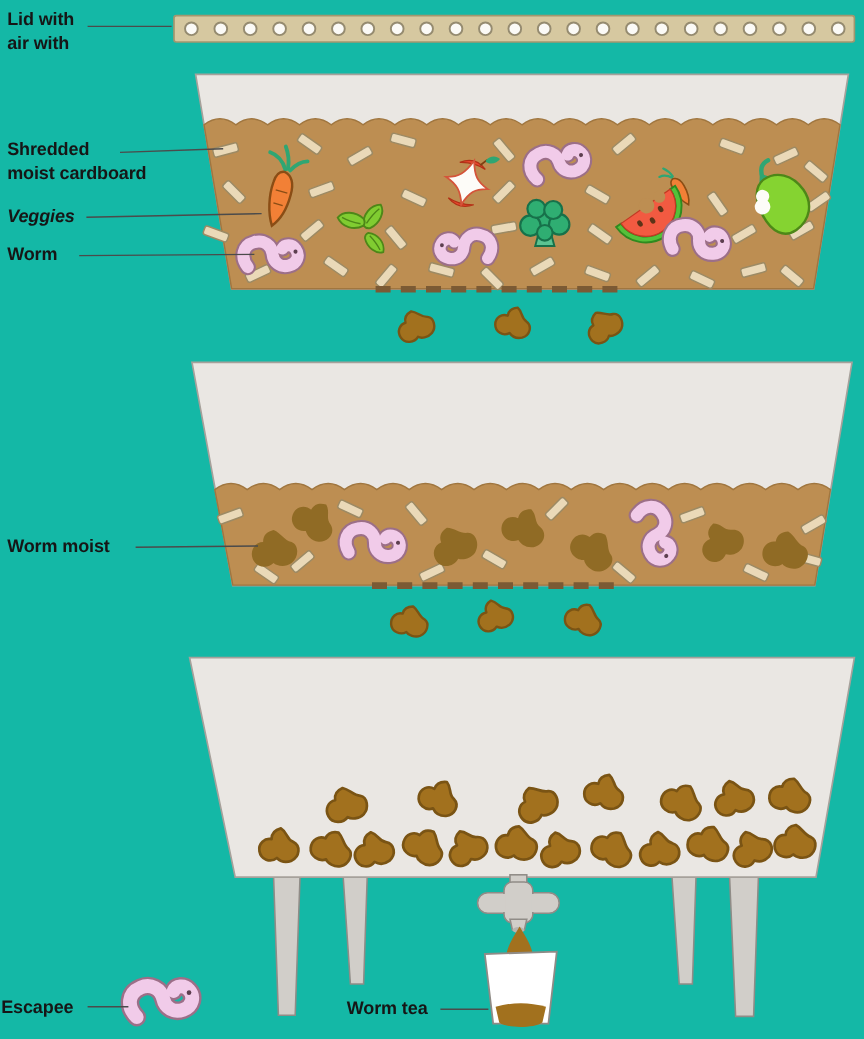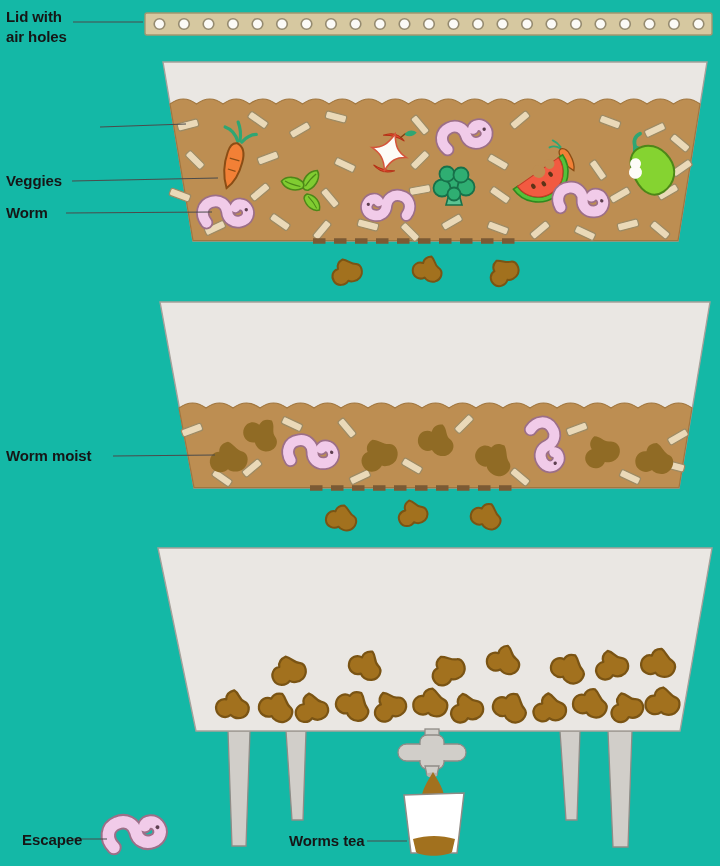--- a/index.html
+++ b/index.html
@@ -273,20 +273,24 @@
     <line class="leader" x1="100" y1="127" x2="186" y2="124"></line>
     <line class="leader" x1="72" y1="181" x2="218" y2="178"></line>
     <line class="leader" x1="66" y1="213" x2="212" y2="212"></line>
     <line class="leader" x1="113" y1="456" x2="215" y2="455"></line>
     <line class="leader" x1="73" y1="839" x2="107" y2="839"></line>
     <line class="leader" x1="367" y1="841" x2="407" y2="841"></line>
   </svg>
 
   <div class="label" style="left:6px;top:7px;">
     <span>Lid with</span>
-    <span>air holes</span>
+    <span>air with</span>
   </div>
-  <div class="label" style="left:6px;top:171px;">Veggies</div>
+  <div class="label" style="left:6px;top:115px;">
+    <span>Shredded</span>
+    <span>moist cardboard</span>
+  </div>
+  <div class="label" style="left:6px;top:171px;font-style:italic;">Veggies</div>
   <div class="label" style="left:6px;top:203px;">Worm</div>
   <div class="label" style="left:6px;top:446px;">Worm moist</div>
-  <div class="label" style="left:1px;top:830px;padding-left:21px;">Escapee</div>
-  <div class="label" style="left:289px;top:831px;">Worms tea</div>
+  <div class="label" style="left:1px;top:830px;">Escapee</div>
+  <div class="label" style="left:289px;top:831px;">Worm tea</div>
 </div>
 
 </body></html>

